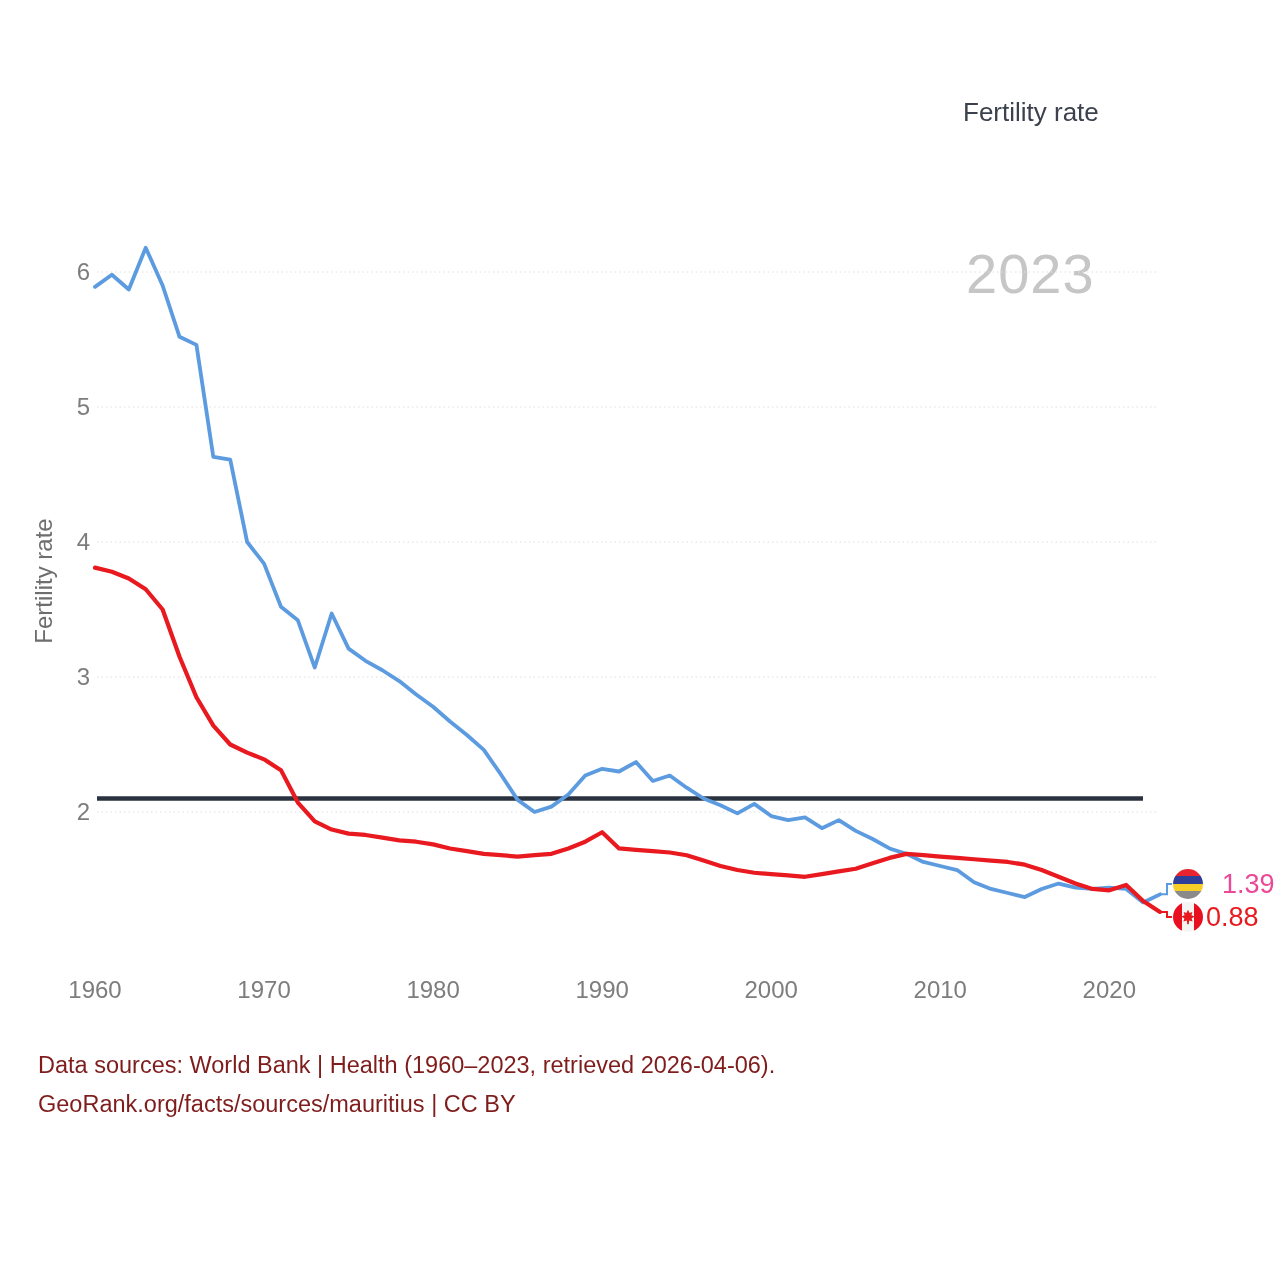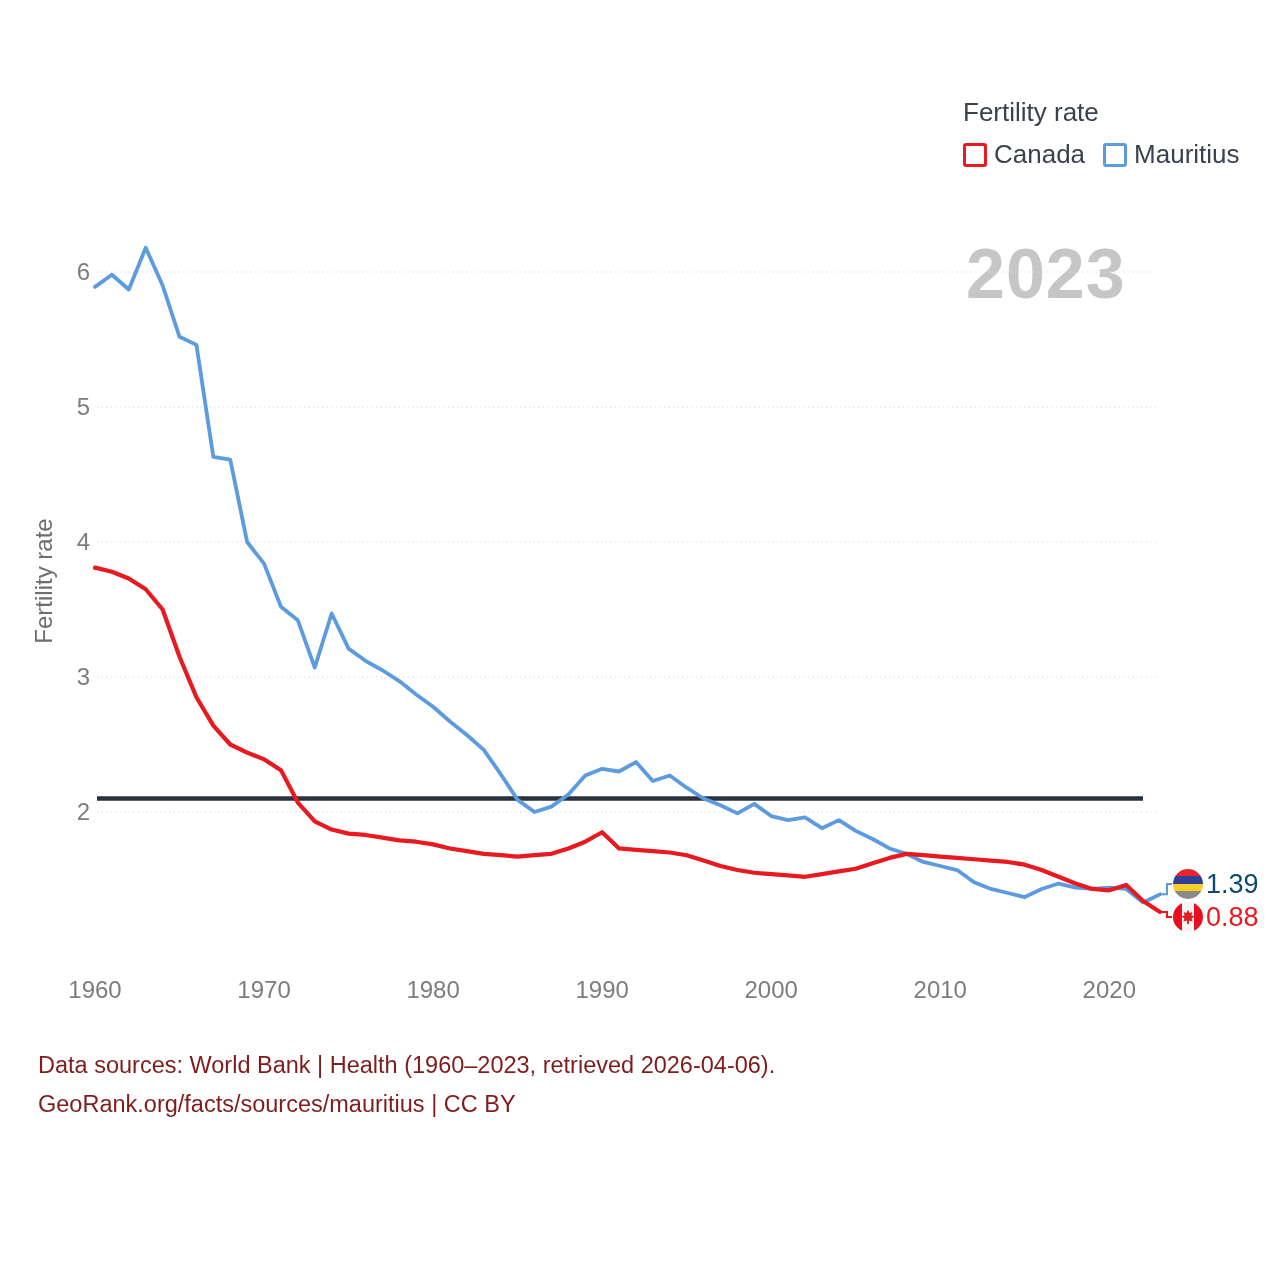--- a/index.html
+++ b/index.html
@@ -9,58 +9,48 @@
   .legend{position:absolute;left:963px;top:97px;}
   .legend-title{font-size:26px;color:#3b424d;line-height:30px;margin-bottom:12px;}
   .legend-row{display:flex;align-items:center;}
   .legend-item{display:flex;align-items:center;cursor:default;}
   .legend-item + .legend-item{margin-left:18px;}
   .swatch{width:24px;height:24px;box-sizing:border-box;border-radius:3px;background:#fff;margin-right:7px;}
   .swatch.red{border:3px solid #e8191f;}
   .swatch.blue{border:3px solid #5c9be0;}
   .legend-label{font-size:26px;color:#3b424d;}
   
-  .watermark{position:absolute;left:966px;top:234px;font-size:70px;line-height:80px;
-             font-weight:bold;color:#c6c6c6;z-index:0;letter-spacing:1px;}
+  .watermark{position:absolute;left:966px;top:234px;font-size:56px;line-height:80px;
+             font-weight:normal;color:#c6c6c6;z-index:0;letter-spacing:1px;}
   
   #chart-svg{position:absolute;left:0;top:0;z-index:1;}
   .tick{font-size:24px;fill:#7d7d7d;font-family:"Liberation Sans", sans-serif;}
   
   .ylabel{position:absolute;left:-68px;top:567px;width:224px;text-align:center;
           font-size:24px;color:#6e6e6e;transform:rotate(-90deg);z-index:1;}
   
   .flag{position:absolute;width:30px;height:30px;border-radius:50%;z-index:2;
         display:flex;align-items:center;justify-content:center;}
   .flag.mauritius{left:1173px;top:869px;
         background:linear-gradient(180deg,#e8252f 0 25%,#2e3f99 25% 50%,#f7ce27 50% 75%,#8a8a8a 75% 100%);}
   .flag.canada{left:1173px;top:902px;
         background:linear-gradient(90deg,#e80f20 0 31%,#f5f5f3 31% 69%,#e80f20 69% 100%);}
   .endval{position:absolute;left:1206px;font-size:27px;line-height:30px;z-index:2;}
-  .endval.blue{top:869px;color:#0c4a6e;}
+  .endval.blue{top:869px;color:#ec4899;margin-left:16px;}
   .endval.red{top:902px;color:#e8191f;}
   
   .footer{position:absolute;left:38px;top:1046px;font-size:23.5px;line-height:39px;color:#7f1d1d;}
 </style>
 </head>
 <body>
 
 <div id="canvas">
 
   <div class="legend">
     <div class="legend-title">Fertility rate</div>
-    <div class="legend-row">
-      <div class="legend-item">
-        <span class="swatch red"></span>
-        <span class="legend-label">Canada</span>
-      </div>
-      <div class="legend-item">
-        <span class="swatch blue"></span>
-        <span class="legend-label">Mauritius</span>
-      </div>
-    </div>
   </div>
 
   <div class="watermark">2023</div>
 
   <svg id="chart-svg" width="1280" height="1030">
       <line x1="97" y1="812" x2="1158" y2="812" stroke="#dedede" stroke-width="1" stroke-dasharray="1.5 3"></line>
       <text x="90" y="820" text-anchor="end" class="tick">2</text>
       <line x1="97" y1="677" x2="1158" y2="677" stroke="#dedede" stroke-width="1" stroke-dasharray="1.5 3"></line>
       <text x="90" y="685" text-anchor="end" class="tick">3</text>
       <line x1="97" y1="542" x2="1158" y2="542" stroke="#dedede" stroke-width="1" stroke-dasharray="1.5 3"></line>

